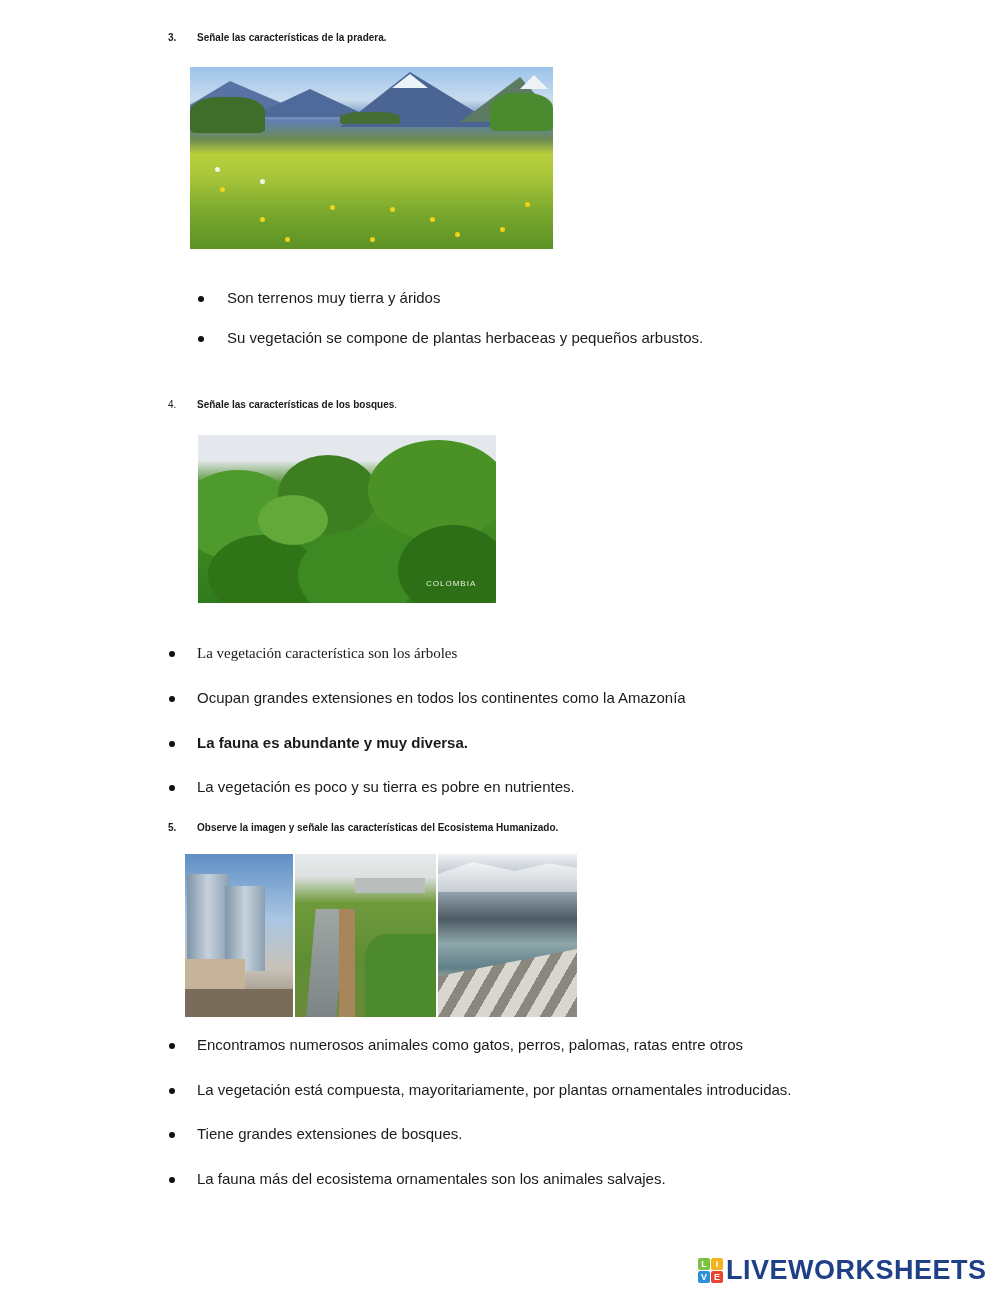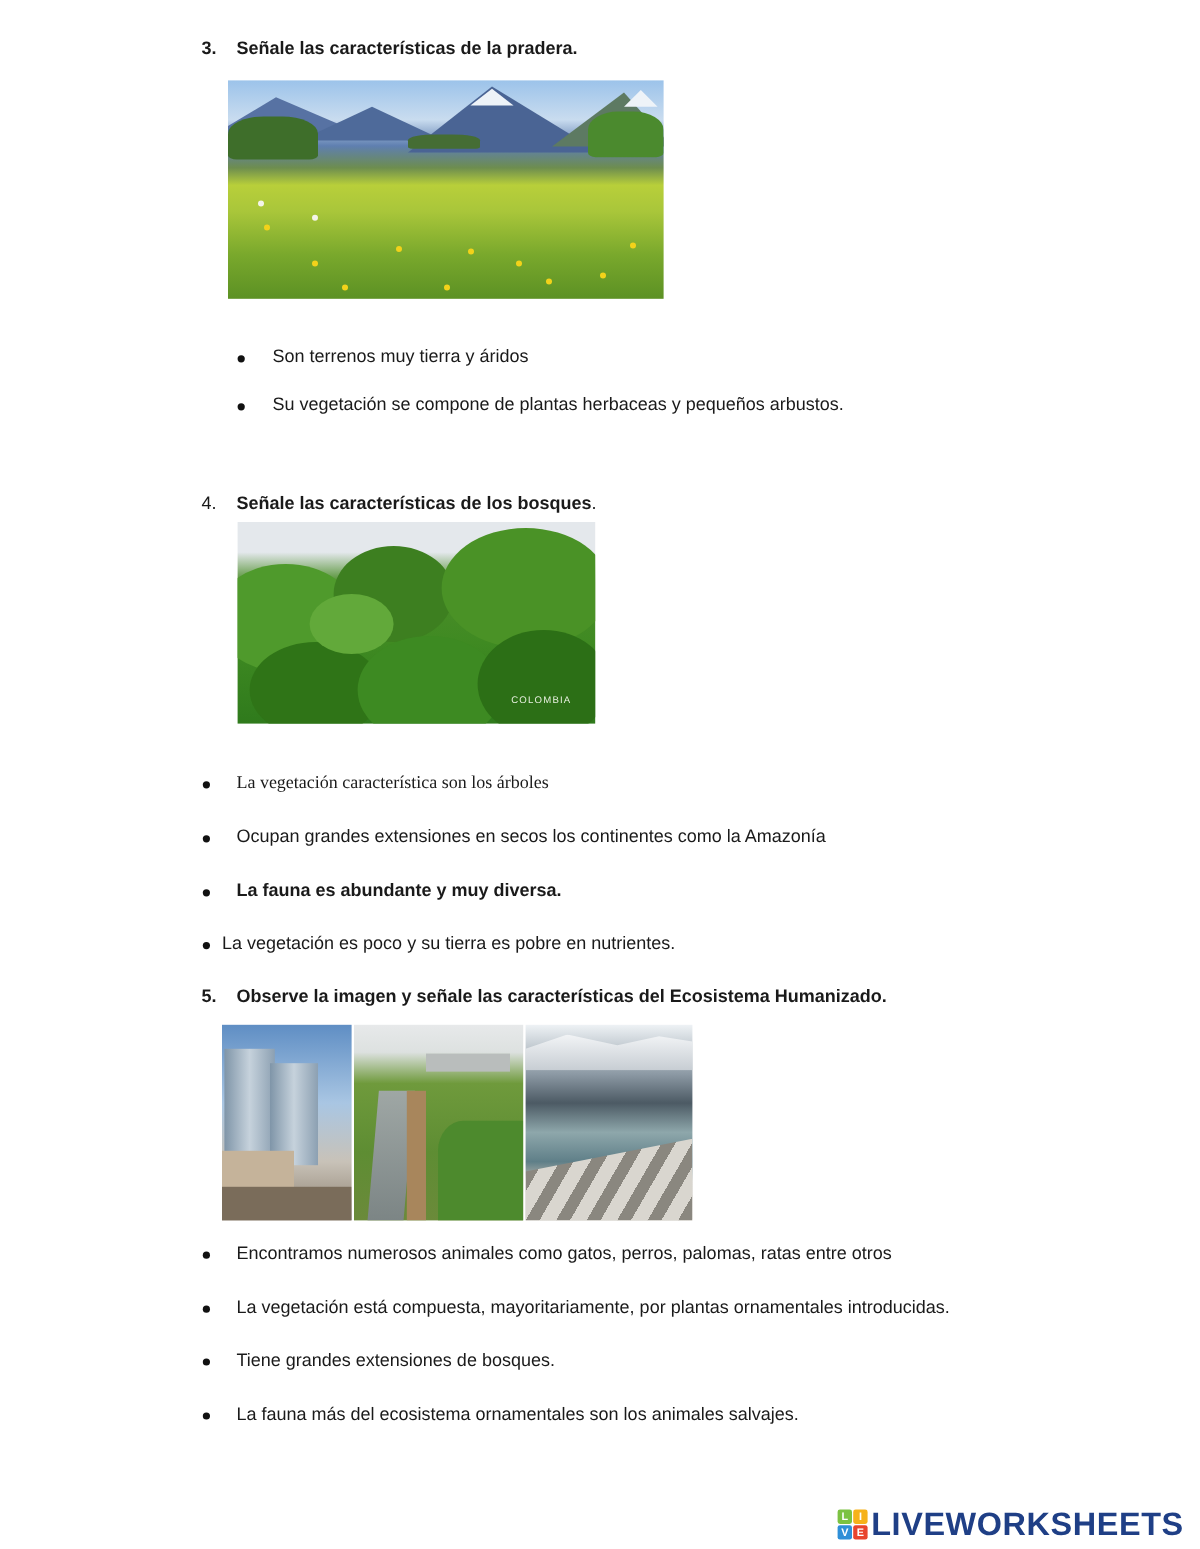--- a/index.html
+++ b/index.html
@@ -1,19 +1,19 @@
 <!DOCTYPE html>
 <html><head>
 <meta charset="utf-8">
 <style>
   html, body { margin:0; padding:0; background:#ffffff; }
   body { width:1000px; height:1291px; position:relative; overflow:hidden;
          font-family:"Liberation Sans", sans-serif; color:#1a1a1a; font-size:15px; }
   .abs { position:absolute; }
-  .q-title { font-weight:bold; font-size:15px; white-space:nowrap; }
+  .q-title { font-weight:bold; font-size:10px; white-space:nowrap; }
   .q-num { display:inline-block; width:29px; }
   .q-num.plain { font-weight:normal; }
   .bullet-row { position:absolute; white-space:nowrap; font-size:15px; }
   .bullet-dot { position:absolute; width:6px; height:6px; border-radius:50%; background:#111; top:7px; }
   .pic { position:absolute; overflow:hidden; }
 
   
   .meadow { background:linear-gradient(to bottom,#9cc3ea 0%,#c9dcef 18%,#5f7fb0 30%,#6d8d4f 40%,#b8cf3a 48%,#a9c63a 60%,#79a82c 80%,#5c9124 100%); }
   .meadow .mtn { position:absolute; width:0; height:0; border-left:60px solid transparent; border-right:60px solid transparent; border-bottom:45px solid #4e6a9a; }
   .meadow .snow { position:absolute; width:0; height:0; border-left:18px solid transparent; border-right:18px solid transparent; border-bottom:14px solid #eef3f8; }
@@ -71,50 +71,50 @@
 
 <div class="bullet-row" style="left:198px; top:289px;">
   <span class="bullet-dot" style="left:0;"></span>
   <span style="margin-left:29px;">Son terrenos muy tierra y áridos</span>
 </div>
 <div class="bullet-row" style="left:198px; top:329px;">
   <span class="bullet-dot" style="left:0;"></span>
   <span style="margin-left:29px;">Su vegetación se compone de plantas herbaceas y pequeños arbustos.</span>
 </div>
 
-<div class="abs q-title" style="left:168px; top:399px;margin-top:12px;">
+<div class="abs q-title" style="left:168px; top:399px;">
   <span class="q-num plain">4.</span><span>Señale las características de los bosques</span><span style="font-weight:normal;">.</span>
 </div>
 
 <div class="pic forest" style="left:198px; top:435px; width:298px; height:168px;">
   <div class="blob" style="left:-20px; top:35px; width:120px; height:90px; background:#4f9a2c;"></div>
   <div class="blob" style="left:80px; top:20px; width:100px; height:80px; background:#3d7f20;"></div>
   <div class="blob" style="left:170px; top:5px; width:140px; height:100px; background:#4a9226;"></div>
   <div class="blob" style="left:10px; top:100px; width:110px; height:80px; background:#2f7417;"></div>
   <div class="blob" style="left:100px; top:95px; width:120px; height:90px; background:#3d8a22;"></div>
   <div class="blob" style="left:200px; top:90px; width:110px; height:90px; background:#2c6f16;"></div>
   <div class="blob" style="left:60px; top:60px; width:70px; height:50px; background:#62a93a;"></div>
   <div class="abs" style="left:228px; top:144px; font-size:8px; color:#e8f0e0; letter-spacing:1px;">COLOMBIA</div>
 </div>
 
 <div class="bullet-row" style="left:169px; top:644px;">
   <span class="bullet-dot" style="left:0;"></span>
   <span style="margin-left:28px;font-family:Liberation Serif, serif;">La vegetación característica son los árboles</span>
 </div>
 <div class="bullet-row" style="left:169px; top:689px;">
   <span class="bullet-dot" style="left:0;"></span>
-  <span style="margin-left:28px;">Ocupan grandes extensiones en secos los continentes como la Amazonía</span>
+  <span style="margin-left:28px;">Ocupan grandes extensiones en todos los continentes como la Amazonía</span>
 </div>
 <div class="bullet-row" style="left:169px; top:734px;">
   <span class="bullet-dot" style="left:0;"></span>
   <span style="margin-left:28px;font-weight:bold;">La fauna es abundante y muy diversa.</span>
 </div>
 <div class="bullet-row" style="left:169px; top:778px;">
   <span class="bullet-dot" style="left:0;"></span>
-  <span style="margin-left:16px;">La vegetación es poco y su tierra es pobre en nutrientes.</span>
+  <span style="margin-left:28px;">La vegetación es poco y su tierra es pobre en nutrientes.</span>
 </div>
 
 <div class="abs q-title" style="left:168px; top:822px;">
   <span class="q-num">5.</span><span>Observe la imagen y señale las características del Ecosistema Humanizado.</span>
 </div>
 
 <div class="pic city" style="left:185px; top:854px; width:108px; height:163px;">
   <div class="tower" style="left:2px; top:20px; width:42px; height:100px;"></div>
   <div class="tower" style="left:40px; top:32px; width:40px; height:85px;"></div>
   <div class="abs" style="left:0; top:105px; width:60px; height:40px; background:#c5b39a;"></div>

